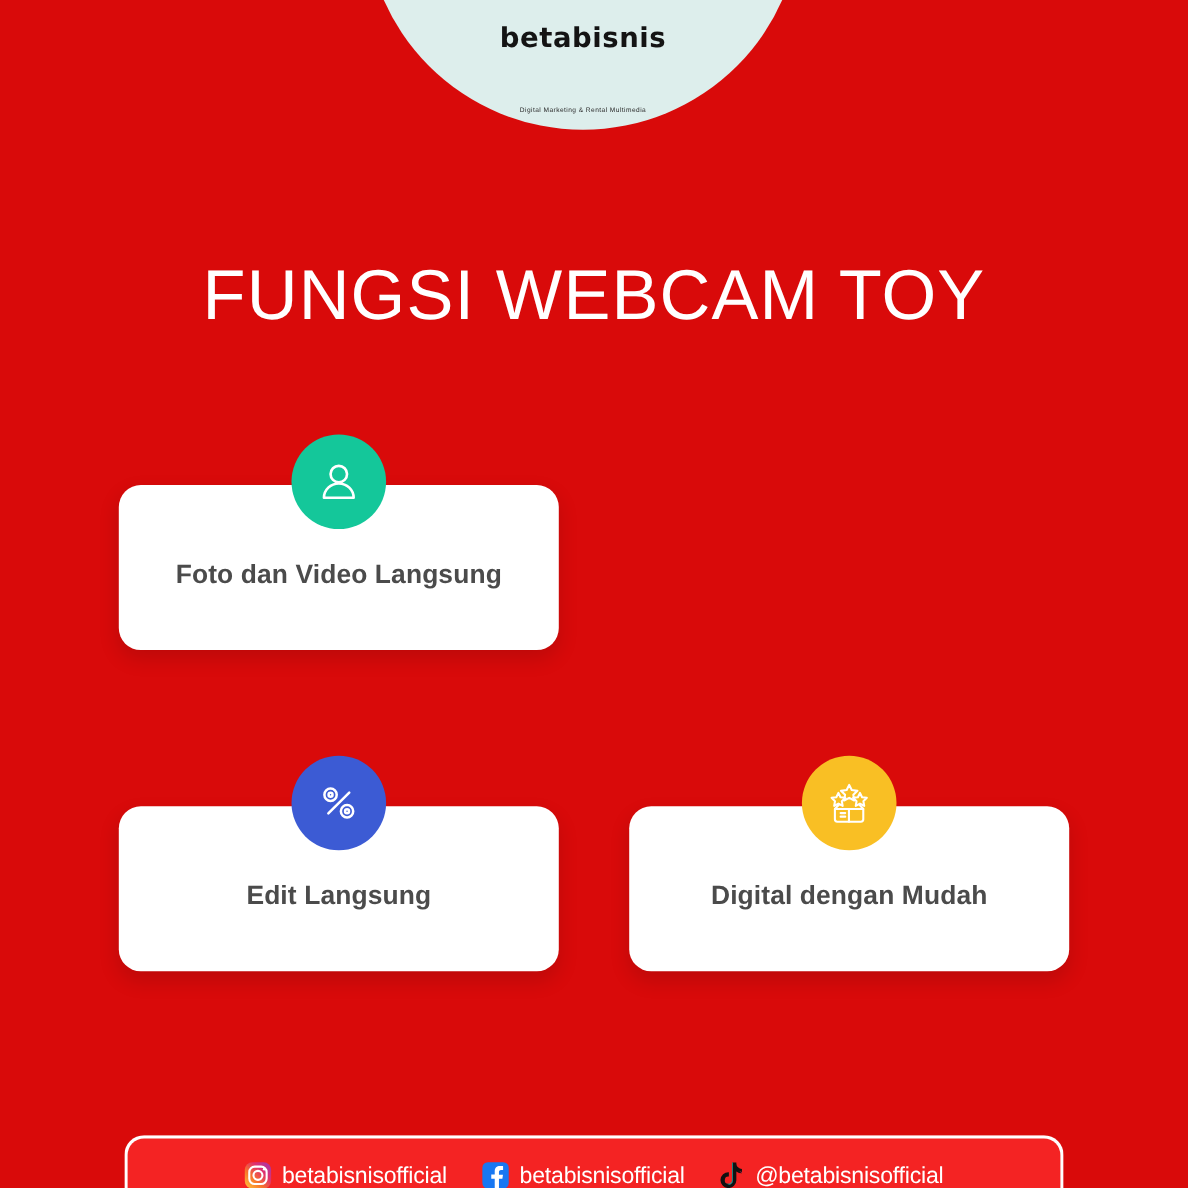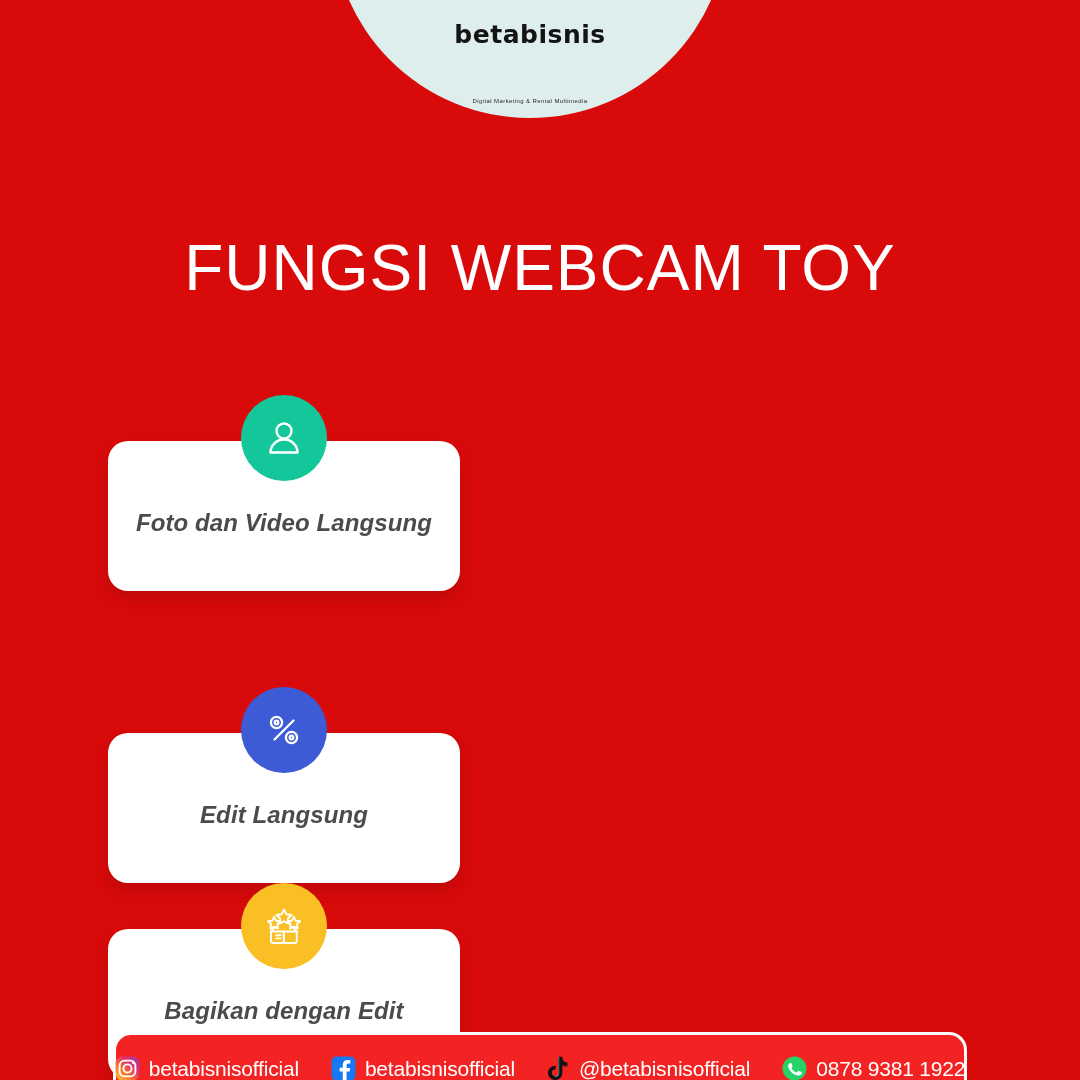--- a/index.html
+++ b/index.html
@@ -85,27 +85,25 @@
     left: 108px;
     top: 395px;
     width: 864px;
   }
   .feature-row {
     display: flex;
     justify-content: space-between;
   }
   .feature-row + .feature-row {
     margin-top: 96px;
-    flex-direction: column;
   }
   .feature {
     position: relative;
-    width: 352px;
+    width: 400px;
     padding-top: 46px;
-    font-style: italic;
   }
   .feature-card {
     position: relative;
     height: 150px;
     background: #ffffff;
     border-radius: 20px;
     box-shadow: 0 8px 18px rgba(0,0,0,0.13);
     display: flex;
     align-items: center;
     justify-content: center;
@@ -234,21 +232,21 @@
             <path d="M22 5.5 l2.3 4.7 5.2 0.75 -3.75 3.65 0.9 5.15 -4.65 -2.45 -4.65 2.45 0.9 -5.15 -3.75 -3.65 5.2 -0.75 z"></path>
             <path d="M12.2 12.8 l1.9 3.9 4.3 0.6 -3.1 3 0.75 4.3 -3.85 -2.05 -3.85 2.05 0.75 -4.3 -3.1 -3 4.3 -0.6 z"></path>
             <path d="M31.8 12.8 l1.9 3.9 4.3 0.6 -3.1 3 0.75 4.3 -3.85 -2.05 -3.85 2.05 0.75 -4.3 -3.1 -3 4.3 -0.6 z"></path>
             <path d="M9 27.5 h12.8 v11.5 H11.2 a2.2 2.2 0 0 1 -2.2 -2.2 z"></path>
             <path d="M21.8 27.5 h13 v9.3 a2.2 2.2 0 0 1 -2.2 2.2 H21.8 z"></path>
             <path d="M9 27.5 l4 -4.3 M34.8 27.5 l-3.6 -4"></path>
             <path d="M14.2 31.2 h4.2 M14.2 34.4 h4.2"></path>
           </svg>
         </div>
         <div class="feature-card">
-          <div class="feature-label">Bagikan dengan Edit</div>
+          <div class="feature-label">Digital dengan Mudah</div>
         </div>
       </div>
 
     </div>
   </div>
 
   <div id="footer-bar">
 
     <div class="social-item">
       <span class="social-glyph">
@@ -289,36 +287,16 @@
                    a5.2 5.2 0 0 1 -5.1 -5.1 z" fill="#111111"></path>
           <path d="M13.9 0.8 h-2.4 v16.1 a3.3 3.3 0 0 1 -5.1 2.75
                    a3.3 3.3 0 0 0 5.9 -2.05 V0.8 z" fill="#25f4ee" opacity="0.55"></path>
           <path d="M20.5 10.62 v-1.2 a5.4 5.4 0 0 1 -2.3 -1.1
                    a8.4 8.4 0 0 0 2.3 2.3 z" fill="#fe2c55" opacity="0.7"></path>
         </svg>
       </span>
       <span class="social-text">@betabisnisofficial</span>
     </div>
 
-    <div class="social-item">
-      <span class="social-glyph">
-        <svg width="25" height="25" viewBox="0 0 25 25">
-          <circle cx="12.5" cy="12.5" r="12" fill="#25d366"></circle>
-          <path d="M8.6 6.9 c-0.4 0 -0.85 0.15 -1.3 0.65 -0.45 0.5 -1.15 1.15 -1.15 2.75
-                   0 1.6 1.2 3.15 1.35 3.37 0.18 0.22 2.3 3.7 5.72 5.03
-                   2.85 1.1 3.43 0.88 4.05 0.83 0.62 -0.06 2 -0.8 2.28 -1.6
-                   0.28 -0.8 0.28 -1.5 0.2 -1.64 -0.09 -0.14 -0.31 -0.22 -0.65 -0.4
-                   -0.34 -0.17 -2 -0.99 -2.31 -1.1 -0.31 -0.12 -0.54 -0.17 -0.77 0.17
-                   -0.22 0.34 -0.88 1.1 -1.08 1.33 -0.2 0.22 -0.4 0.25 -0.74 0.08
-                   -0.34 -0.17 -1.43 -0.53 -2.73 -1.68 -1.01 -0.9 -1.69 -2 -1.89 -2.34
-                   -0.2 -0.34 -0.02 -0.52 0.15 -0.69 0.15 -0.15 0.34 -0.4 0.51 -0.6
-                   0.17 -0.2 0.23 -0.34 0.34 -0.56 0.11 -0.23 0.06 -0.43 -0.03 -0.6
-                   -0.08 -0.17 -0.75 -1.83 -1.05 -2.5 -0.27 -0.63 -0.55 -0.56 -0.76 -0.57
-                   -0.19 -0.01 -0.42 -0.01 -0.65 -0.01 z" fill="#ffffff"></path>
-          <path d="M4.6 20.4 l1.35 -3.9 1.6 0.9 -1.2 3.5 z" fill="#25d366"></path>
-        </svg>
-      </span>
-      <span class="social-text">0878 9381 1922</span>
-    </div>
 
   </div>
 
 </div>
 
 </body></html>

